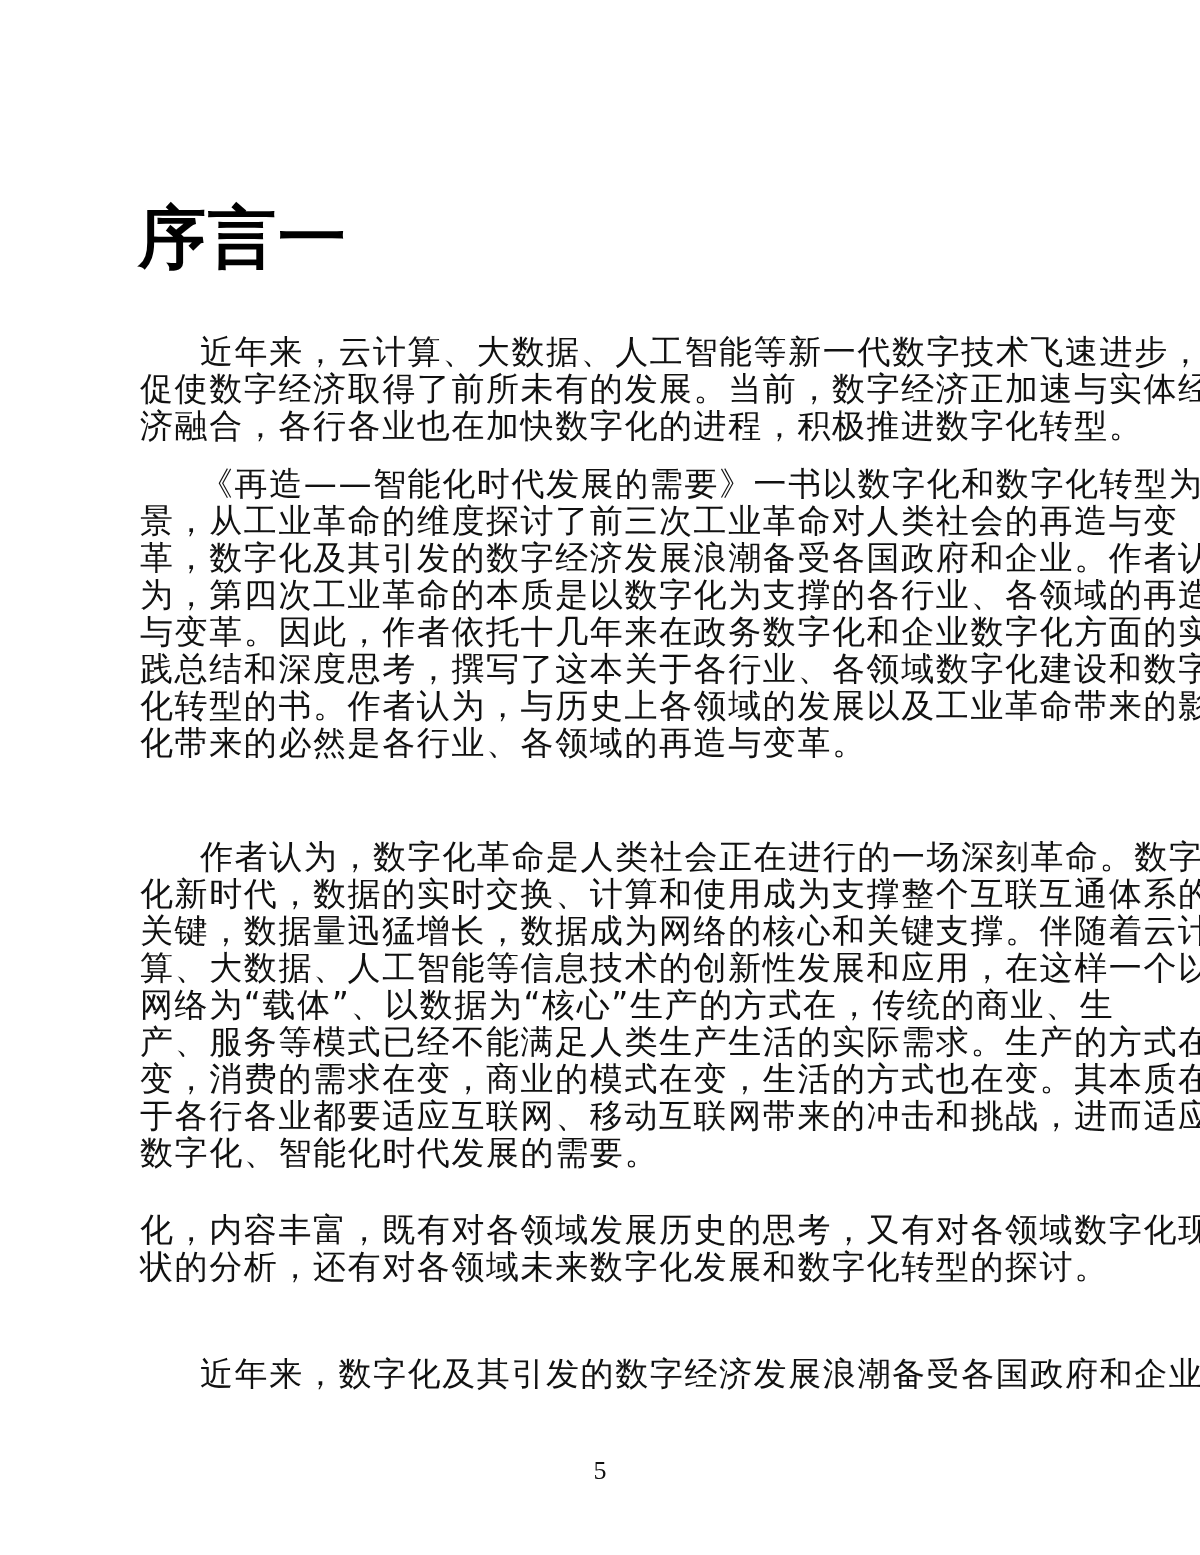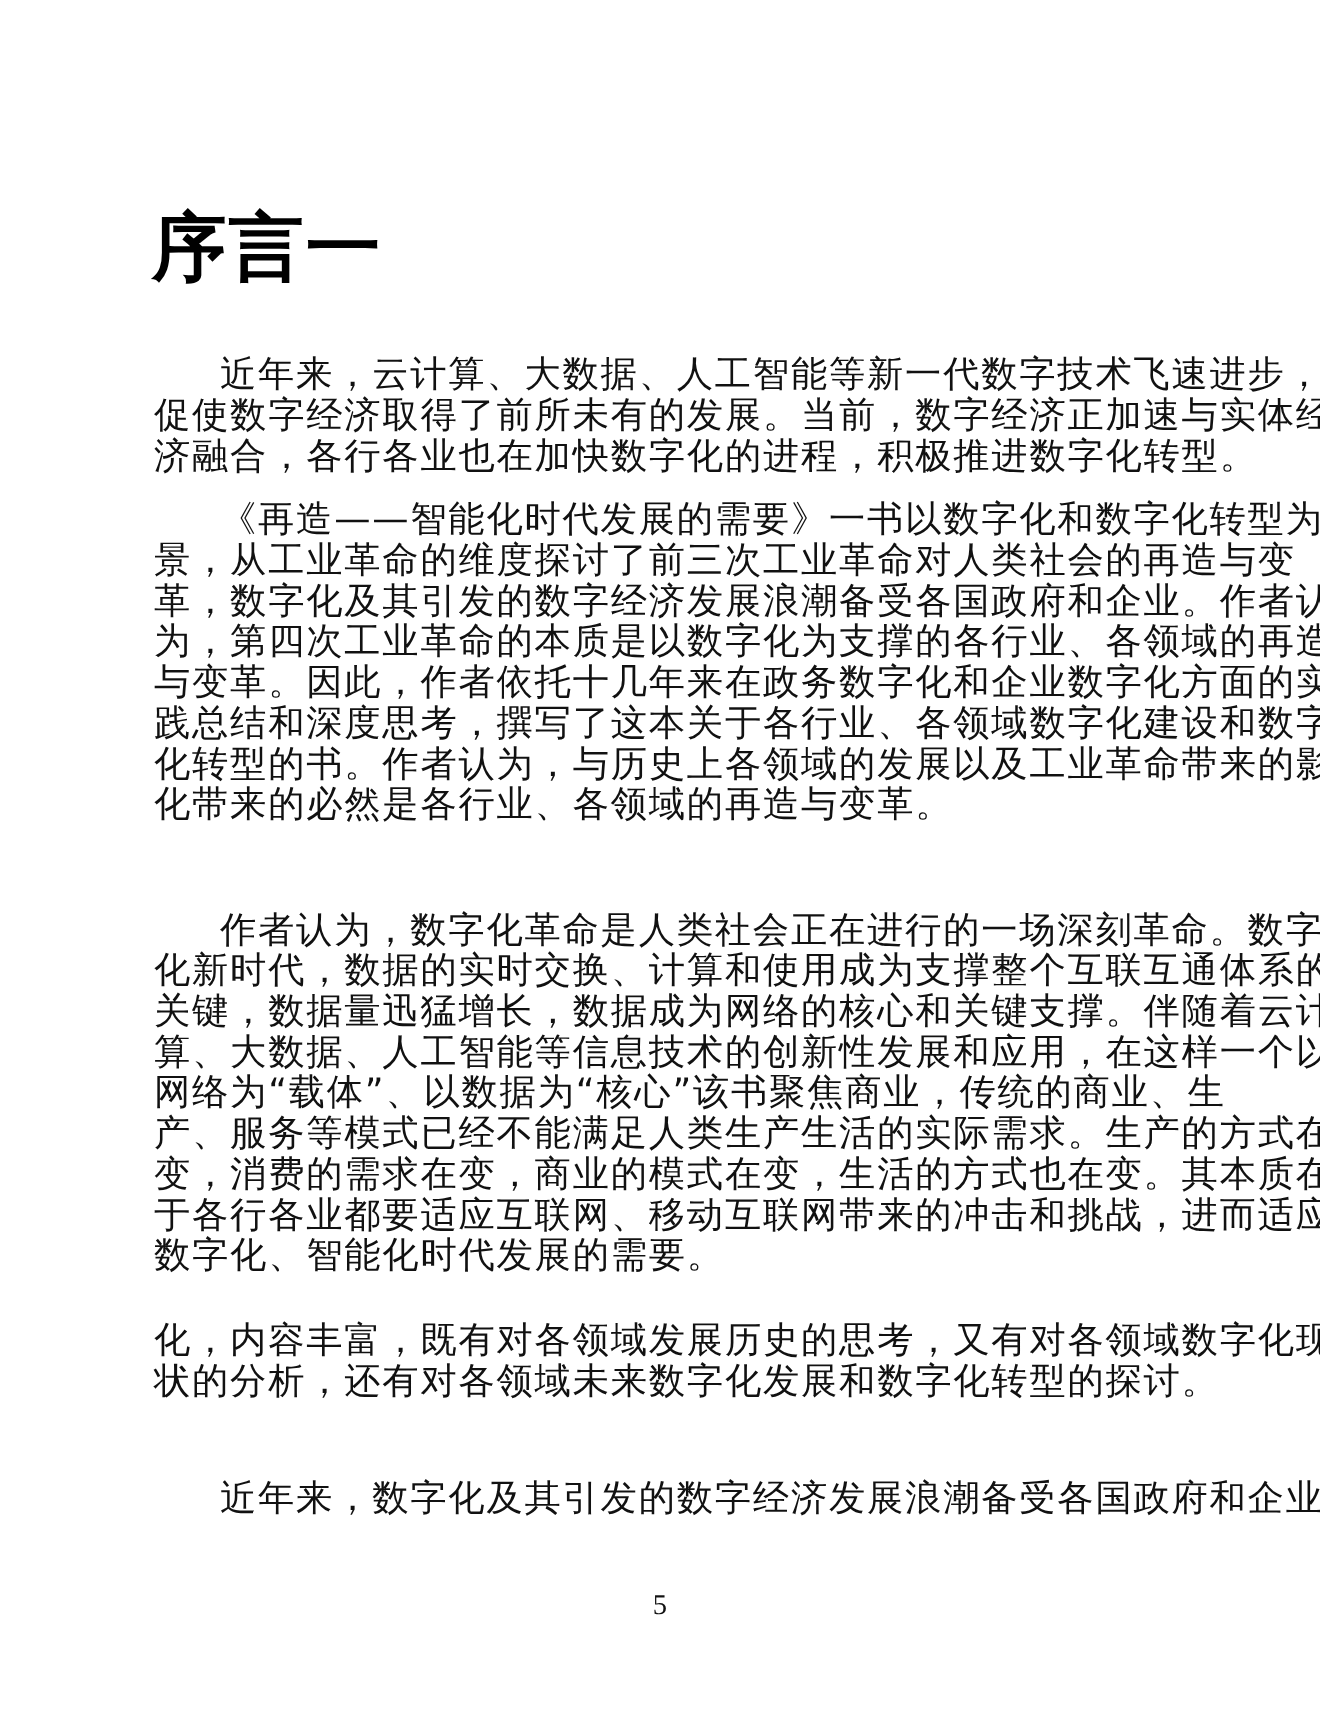--- a/index.html
+++ b/index.html
@@ -11,21 +11,21 @@
       width: 1200px;
       height: 1555px;
       position: relative;
       overflow: hidden;
       color: #111111;
       font-family: "DejaVu Sans", "Liberation Sans", sans-serif;
     }
     .page {
       position: absolute;
       left: 0;
-      top: 0;
+      top: 12px;
       width: 1200px;
       height: 1216px;
     }
     .title {
       position: absolute;
       left: 138px;
       top: 188px;
       font-size: 68px;
       font-weight: bold;
       line-height: 76px;
@@ -84,21 +84,21 @@
     <span class="line">践总结和深度思考，撰写了这本关于各行业、各领域数字化建设和数字</span>
     <span class="line">化转型的书。作者认为，与历史上各领域的发展以及工业革命带来的影</span>
     <span class="line">化带来的必然是各行业、各领域的再造与变革。</span>
   </p>
 
   <p class="para" style="top:826px;">
     <span class="line first">作者认为，数字化革命是人类社会正在进行的一场深刻革命。数字</span>
     <span class="line">化新时代，数据的实时交换、计算和使用成为支撑整个互联互通体系的</span>
     <span class="line">关键，数据量迅猛增长，数据成为网络的核心和关键支撑。伴随着云计</span>
     <span class="line">算、大数据、人工智能等信息技术的创新性发展和应用，在这样一个以</span>
-    <span class="line">网络为“载体”、以数据为“核心”该书聚焦商业，传统的商业、生</span>
+    <span class="line">网络为“载体”、以数据为“核心”生产的方式在，传统的商业、生</span>
     <span class="line">产、服务等模式已经不能满足人类生产生活的实际需求。生产的方式在</span>
     <span class="line">变，消费的需求在变，商业的模式在变，生活的方式也在变。其本质在</span>
     <span class="line">于各行各业都要适应互联网、移动互联网带来的冲击和挑战，进而适应</span>
     <span class="line">数字化、智能化时代发展的需要。</span>
   </p>
 
   <p class="para" style="top:1199px;">
     <span class="line">化，内容丰富，既有对各领域发展历史的思考，又有对各领域数字化现</span>
     <span class="line">状的分析，还有对各领域未来数字化发展和数字化转型的探讨。</span>
   </p>

